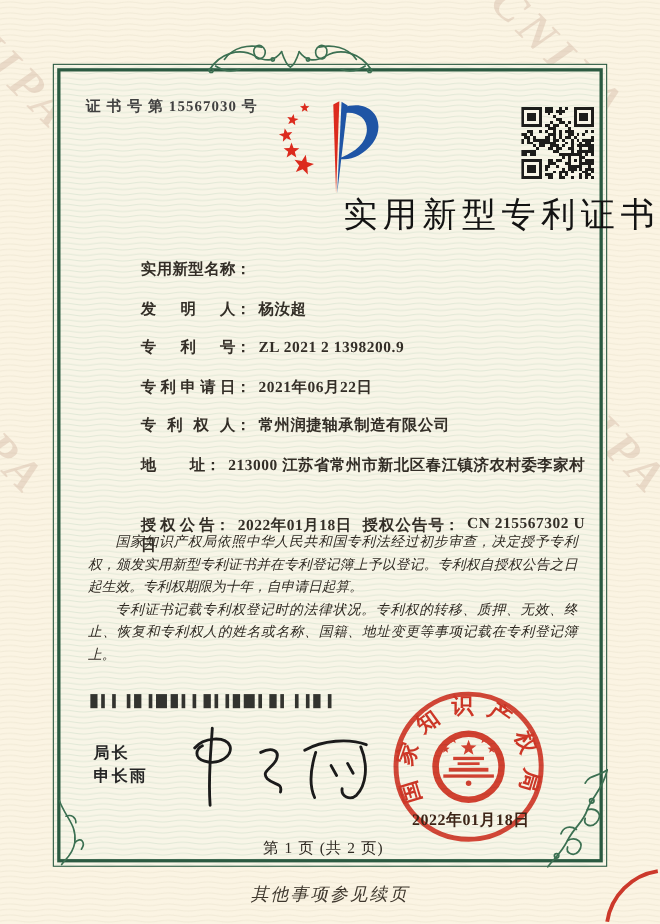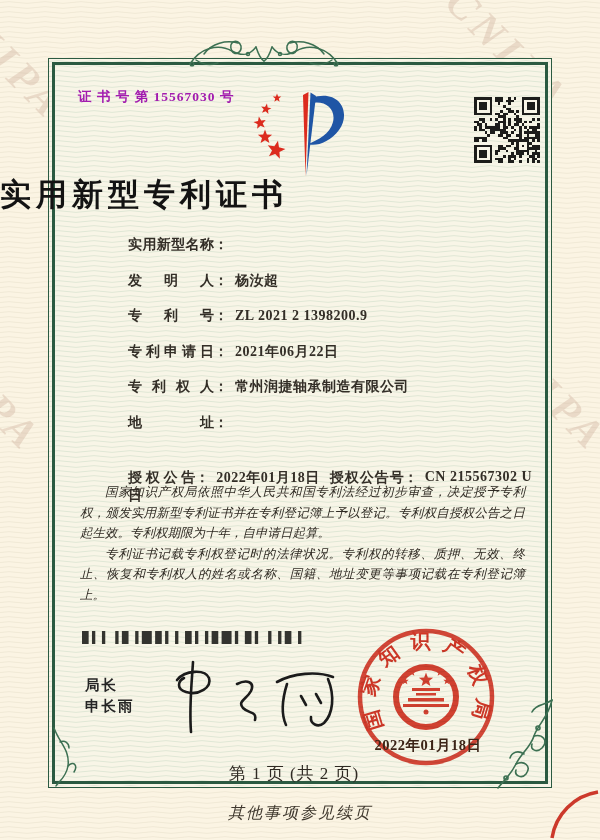--- a/index.html
+++ b/index.html
@@ -11,44 +11,44 @@
       font-size:42px;letter-spacing:6px;color:rgba(196,158,138,.30);white-space:nowrap;
       transform:rotate(45deg);transform-origin:left top;pointer-events:none;}
   
   .frame{position:absolute;left:48px;top:58px;width:504px;height:730px;box-sizing:border-box;
          border:1.5px solid #2b5a41;background:#f8f5e7;}
   .frame-inner{position:absolute;inset:3px;border:3px solid #2b5a41;}
   .waves-all{position:absolute;left:0;top:0;opacity:.75;}
   .waves-in{position:absolute;inset:0;width:100%;height:100%;}
   
   .cert-no{position:absolute;left:78px;top:88px;font-size:13.5px;font-weight:600;
-           color:#a21caf;letter-spacing:1px;}
+           color:#404040;letter-spacing:1px;}
   .logo{position:absolute;left:247px;top:90px;}
   .qr{position:absolute;left:474px;top:97px;}
-  .title{position:absolute;left:0;right:0;top:174px;text-align:left;font-size:31px;
-         font-weight:700;letter-spacing:5px;color:#131313;}
+  .title{position:absolute;left:0;right:0;top:174px;text-align:right;font-size:31px;
+         font-weight:400;letter-spacing:5px;color:#131313;}
   .fields{position:absolute;left:80px;top:236px;width:452px;}
   .frow{display:flex;align-items:baseline;height:22px;margin-bottom:13.5px;font-size:14px;
         font-weight:600;color:#332e27;}
   .flabel{display:inline-block;width:86px;text-align:justify;text-align-last:justify;margin-left:48px;}
   .fcolon{margin-right:7px;}
   .fvalue{letter-spacing:.5px;white-space:nowrap;}
   .pair2{display:flex;margin-left:10px;margin-top:20px;}
   .pair2 .flabel{width:74px;margin-left:0;}
   .paras{position:absolute;left:80px;top:482px;width:445px;font-size:12.5px;line-height:20.5px;
          color:#2f2a23;text-align:justify;font-style:italic;font-weight:500;}
   .paras p{margin:0;text-indent:2em;}
   .barcode{position:absolute;left:82px;top:631px;}
   .director{position:absolute;left:85px;top:676px;font-family:Liberation Mono, monospace;
             font-size:14.5px;font-weight:700;color:#252525;line-height:21px;letter-spacing:2px;}
   .sig{position:absolute;left:165px;top:656px;}
   .seal{position:absolute;left:346px;top:617px;mix-blend-mode:multiply;}
   .seal-date{position:absolute;left:358px;top:736px;width:140px;text-align:center;font-size:14.5px;
              font-weight:700;color:#3c2417;letter-spacing:.5px;}
-  .pageno{position:absolute;left:0;right:12px;top:762px;text-align:center;font-size:17px;
+  .pageno{position:absolute;left:0;right:12px;top:762px;text-align:center;font-size:14px;
           color:#2f2a23;letter-spacing:1px;}
   .contnote{position:absolute;left:0;right:0;top:803px;text-align:center;font-size:16px;
             font-style:italic;color:#3f382e;letter-spacing:2px;}
   .orn{position:absolute;}
 </style>
 </head>
 <body>
 
 <div class="stage">
 
@@ -374,20 +374,21 @@
         <span class="fvalue">2021年06月22日</span>
     </div>
     <div class="frow">
       <span class="flabel">专利权人</span>
         <span class="fcolon">：</span>
         <span class="fvalue">常州润捷轴承制造有限公司</span>
     </div>
     <div class="frow">
       <span class="flabel">地址</span>
         <span class="fcolon">：</span>
+        <span class="fvalue">213000 江苏省常州市新北区春江镇济农村委李家村</span>
     </div>
     <div class="frow">
       <span class="flabel">授权公告日</span>
         <span class="fcolon">：</span>
         <span class="fvalue">2022年01月18日</span>
       <span class="pair2">
         <span class="flabel">授权公告号</span>
           <span class="fcolon">：</span>
           <span class="fvalue">CN 215567302 U</span>
       </span>

